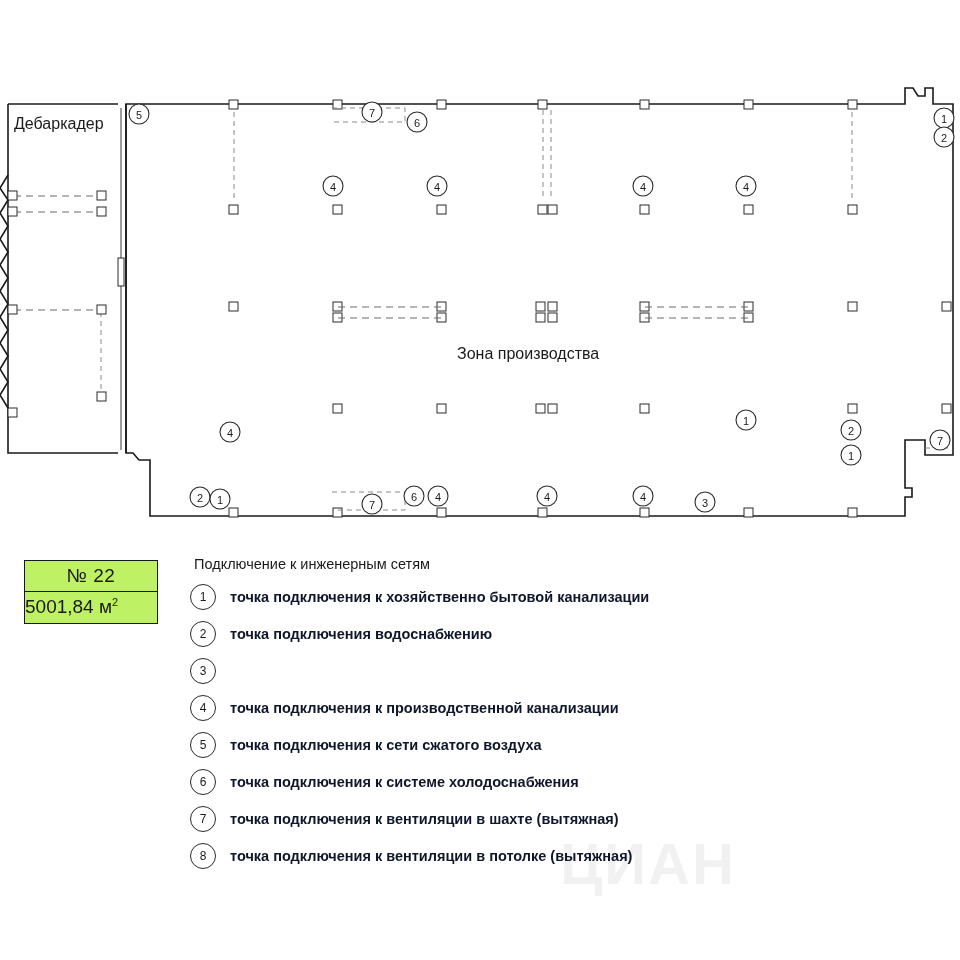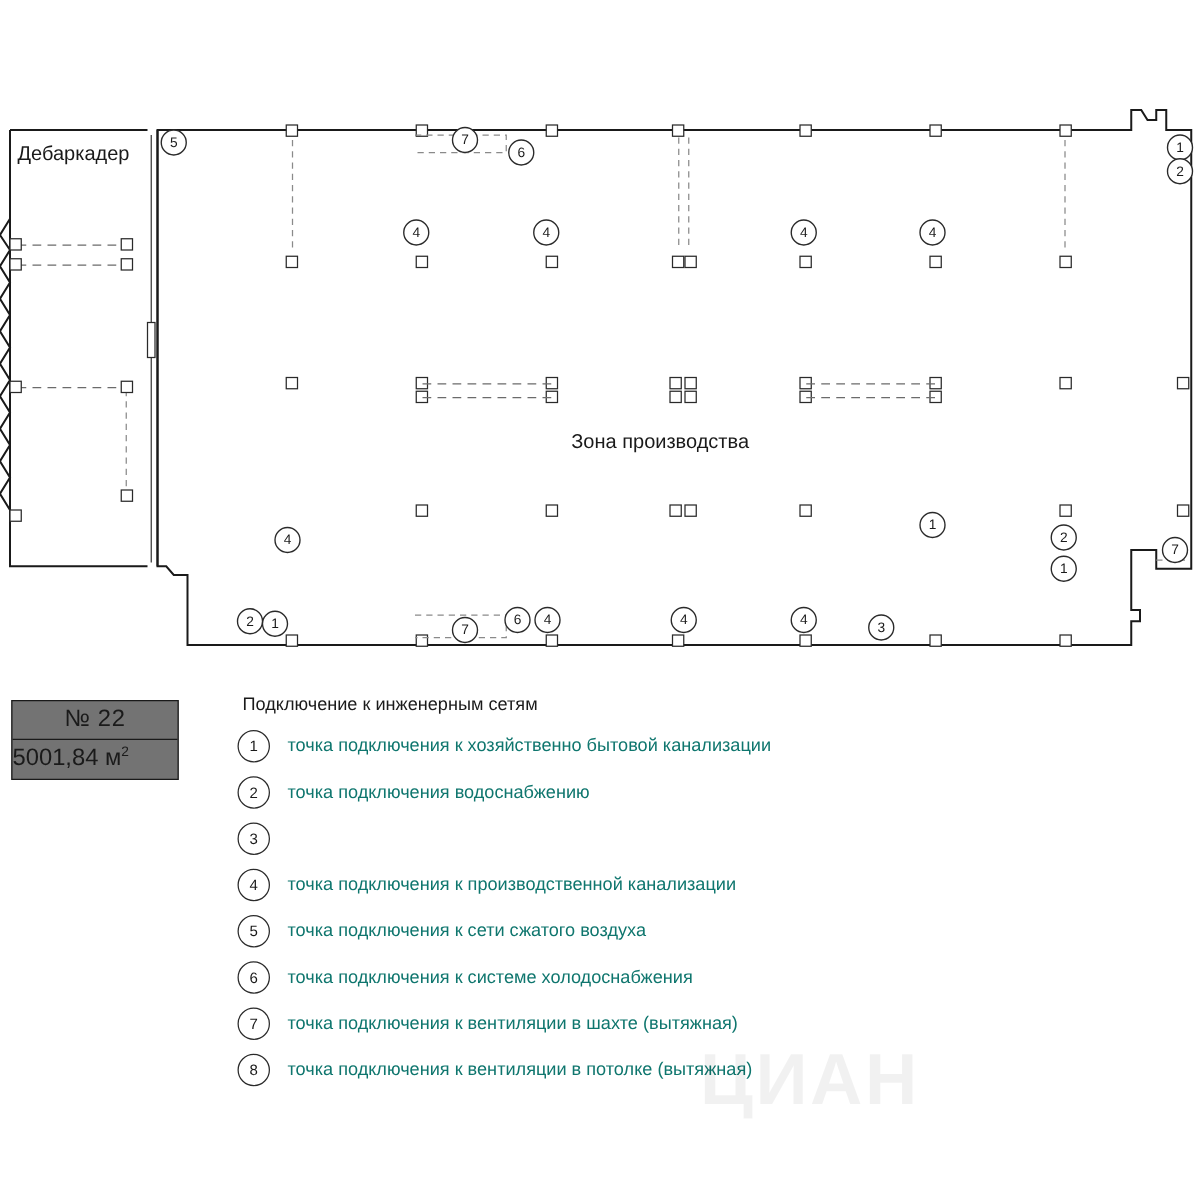--- a/index.html
+++ b/index.html
@@ -46,25 +46,25 @@
     font-size: 16px;
     color: #1a1a1a;
     white-space: nowrap;
   }
   #label-debarkader { left: 14px; top: 115px; }
   #label-zone { left: 457px; top: 345px; text-align: right; }
 
   
   #area-badge {
     position: absolute;
-    left: 9px;
+    left: 24px;
     top: 560px;
     width: 134px;
     border: 1.4px solid #1a1a1a;
-    background: #737373;
+    background: #bef264;
     box-sizing: border-box;
   }
   #area-badge .num {
     text-align: center;
     font-size: 19px;
     padding: 4px 0 4px;
     border-bottom: 1.4px solid #1a1a1a;
     letter-spacing: .5px;
   }
   #area-badge .area {
@@ -99,21 +99,22 @@
     font-size: 12px;
     display: flex;
     align-items: center;
     justify-content: center;
     color: #1a1a1a;
     background: #fff;
     margin-right: 14px;
   }
   #legend .legend-text {
     font-size: 14.5px;
-    color: #0f766e;
+    color: #0f172a;
+    font-weight: bold;
   }
 
   
   #watermark {
     position: absolute;
     left: 560px;
     top: 790px;
     font-size: 58px;
     font-weight: bold;
     color: rgba(0,0,0,0.055);

